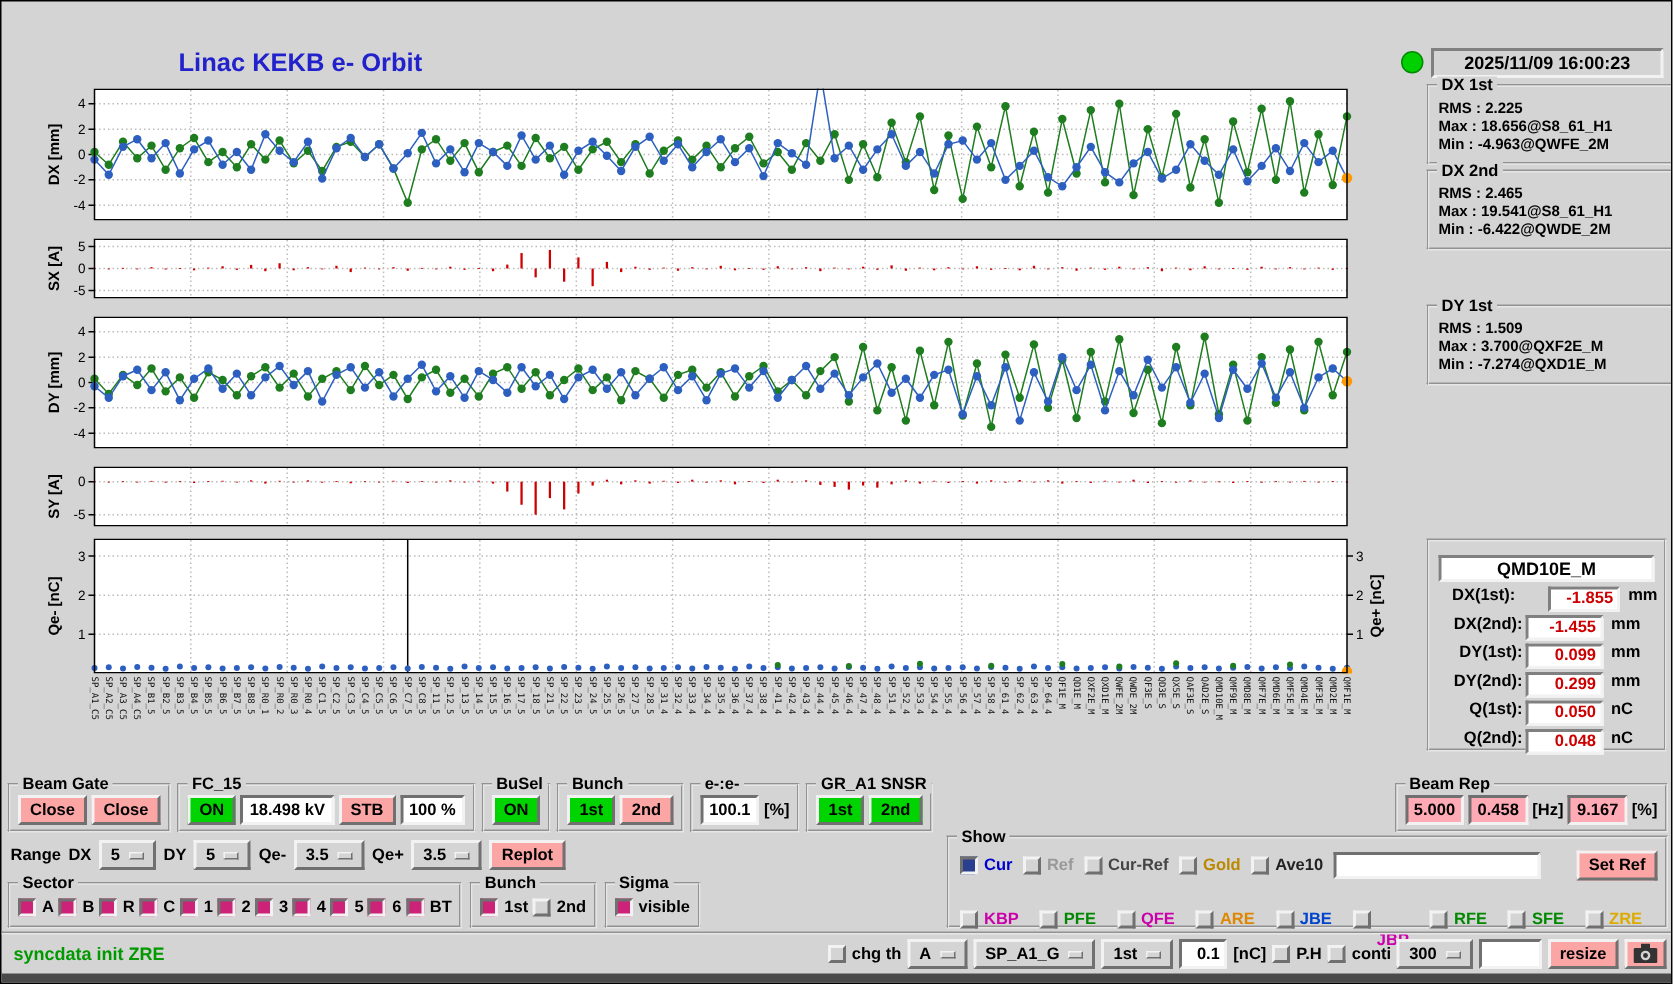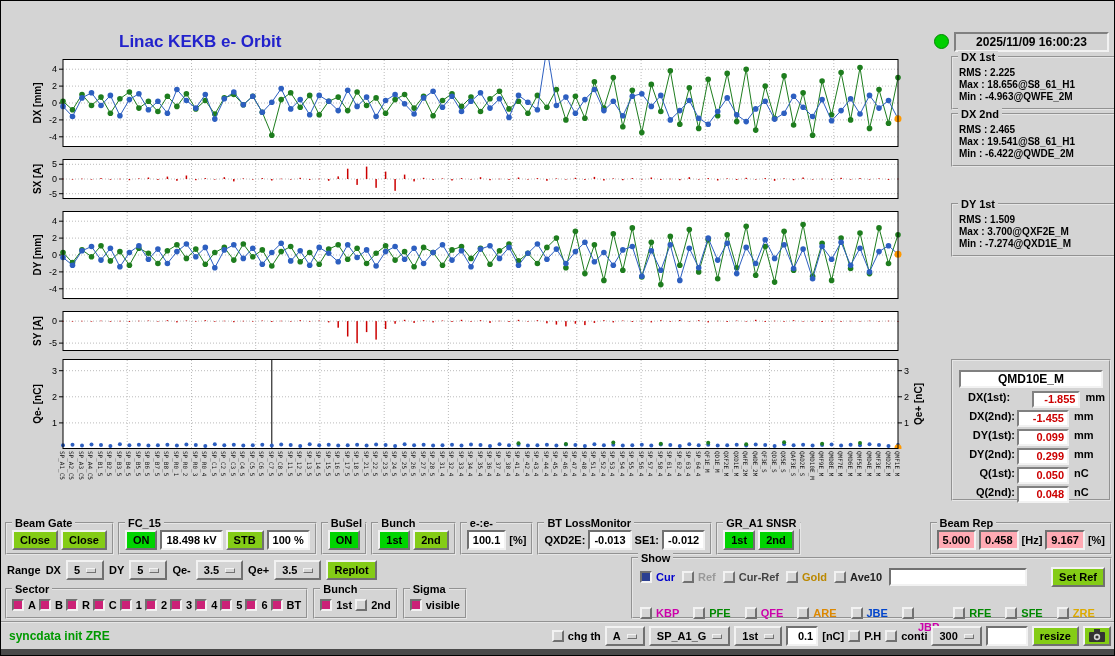--- a/index.html
+++ b/index.html
@@ -21,21 +21,21 @@
   .qmd{left:950px;top:358px;width:160px;height:142px}
   .qmd-title{margin:9px 6px 3px;background:#fff;border:2px solid;border-color:#808080 #f2f2f2 #f2f2f2 #808080;text-align:center;font-weight:bold;font-size:12px;height:18px;line-height:15px}
   .qmd-row{display:flex;align-items:flex-start;margin:1px 4px;height:18px}
   .qmd-lab{width:58px;text-align:right;font-weight:bold;font-size:11px}
   .qmd-val{width:52px;margin-left:2px;background:#fff;border:2px solid;border-color:#808080 #f2f2f2 #f2f2f2 #808080;font-weight:bold;text-align:right;padding-right:3px;font-size:11px;height:17px;line-height:13px}
   .qmd-unit{margin-left:5px;font-weight:bold;font-size:11px}
   .row1{position:absolute;left:4px;top:516px;width:1107px;height:38px;display:flex;gap:4px}
   .row2{position:absolute;left:6px;top:558px;display:flex;align-items:center;gap:5px;height:22px}
   .row3{position:absolute;left:4px;top:582px;display:flex;gap:5px;height:36px}
   .grp{position:relative;border:2px groove #e6e6e6;display:flex;align-items:center;gap:3px;padding:4px 5px 2px 5px;margin-top:5px}
-  .btn{font-family:inherit;font-size:11px;font-weight:bold;background:#84cc16;border:2px solid;border-color:#f2f2f2 #707070 #707070 #f2f2f2;height:20px;line-height:14px;padding:1px 6px;text-align:center;white-space:nowrap}
+  .btn{font-family:inherit;font-size:11px;font-weight:bold;background:#fca5a5;border:2px solid;border-color:#f2f2f2 #707070 #707070 #f2f2f2;height:20px;line-height:14px;padding:1px 6px;text-align:center;white-space:nowrap}
   .fld{font-family:inherit;font-size:11px;font-weight:bold;background:#fff;border:2px solid;border-color:#707070 #f2f2f2 #f2f2f2 #707070;height:20px;line-height:14px;padding:1px 4px;white-space:nowrap}
   input.fld{padding:1px 3px}
   .lab{font-size:11px;font-weight:bold;white-space:nowrap}
   .dd{display:inline-flex;align-items:center;gap:6px;font-weight:bold;font-size:11px;background:#d4d4d4;border:2px solid;border-color:#f2f2f2 #707070 #707070 #f2f2f2;height:20px;padding:1px 6px;white-space:nowrap}
   .dd .bar{width:10px;height:5px;background:#d4d4d4;border:1px solid;border-color:#f2f2f2 #707070 #707070 #f2f2f2}
   .cbitem{display:inline-flex;align-items:center;gap:4px;font-weight:bold;font-size:11px;white-space:nowrap}
   .cb{width:12px;height:12px;background:#d4d4d4;border:2px solid;border-color:#f2f2f2 #707070 #707070 #f2f2f2;flex:0 0 auto}
   .cb.on{border-color:#707070 #f2f2f2 #f2f2f2 #707070}
   .showbox{left:630px;top:556px;width:481px;height:62px}
   .showrow{display:flex;align-items:center;margin:0 5px 0 7px}
@@ -1012,27 +1012,20 @@
       <span class="gtitle">Bunch</span>
       <button class="btn" style="background: rgb(0, 212, 0);">1st</button>
       <button class="btn">2nd</button>
     </div>
     <div class="grp">
       <span class="gtitle">e-:e-</span>
       <span class="fld">100.1</span>
       <span class="lab">[%]</span>
     </div>
     <div class="grp">
-      <span class="gtitle">BT LossMonitor</span>
-      <span class="lab">QXD2E:</span>
-      <span class="fld">-0.013</span>
-      <span class="lab">SE1:</span>
-      <span class="fld">-0.012</span>
-    </div>
-    <div class="grp">
       <span class="gtitle">GR_A1 SNSR</span>
       <button class="btn" style="background: rgb(0, 212, 0);">1st</button>
       <button class="btn" style="background: rgb(0, 212, 0);">2nd</button>
     </div>
     <div class="grp" style="margin-left:auto">
       <span class="gtitle">Beam Rep</span>
       <span class="fld" style="background: rgb(255, 170, 180);">5.000</span>
       <span class="fld" style="background: rgb(255, 170, 180);">0.458</span>
       <span class="lab">[Hz]</span>
       <span class="fld" style="background: rgb(255, 170, 180);">9.167</span>

